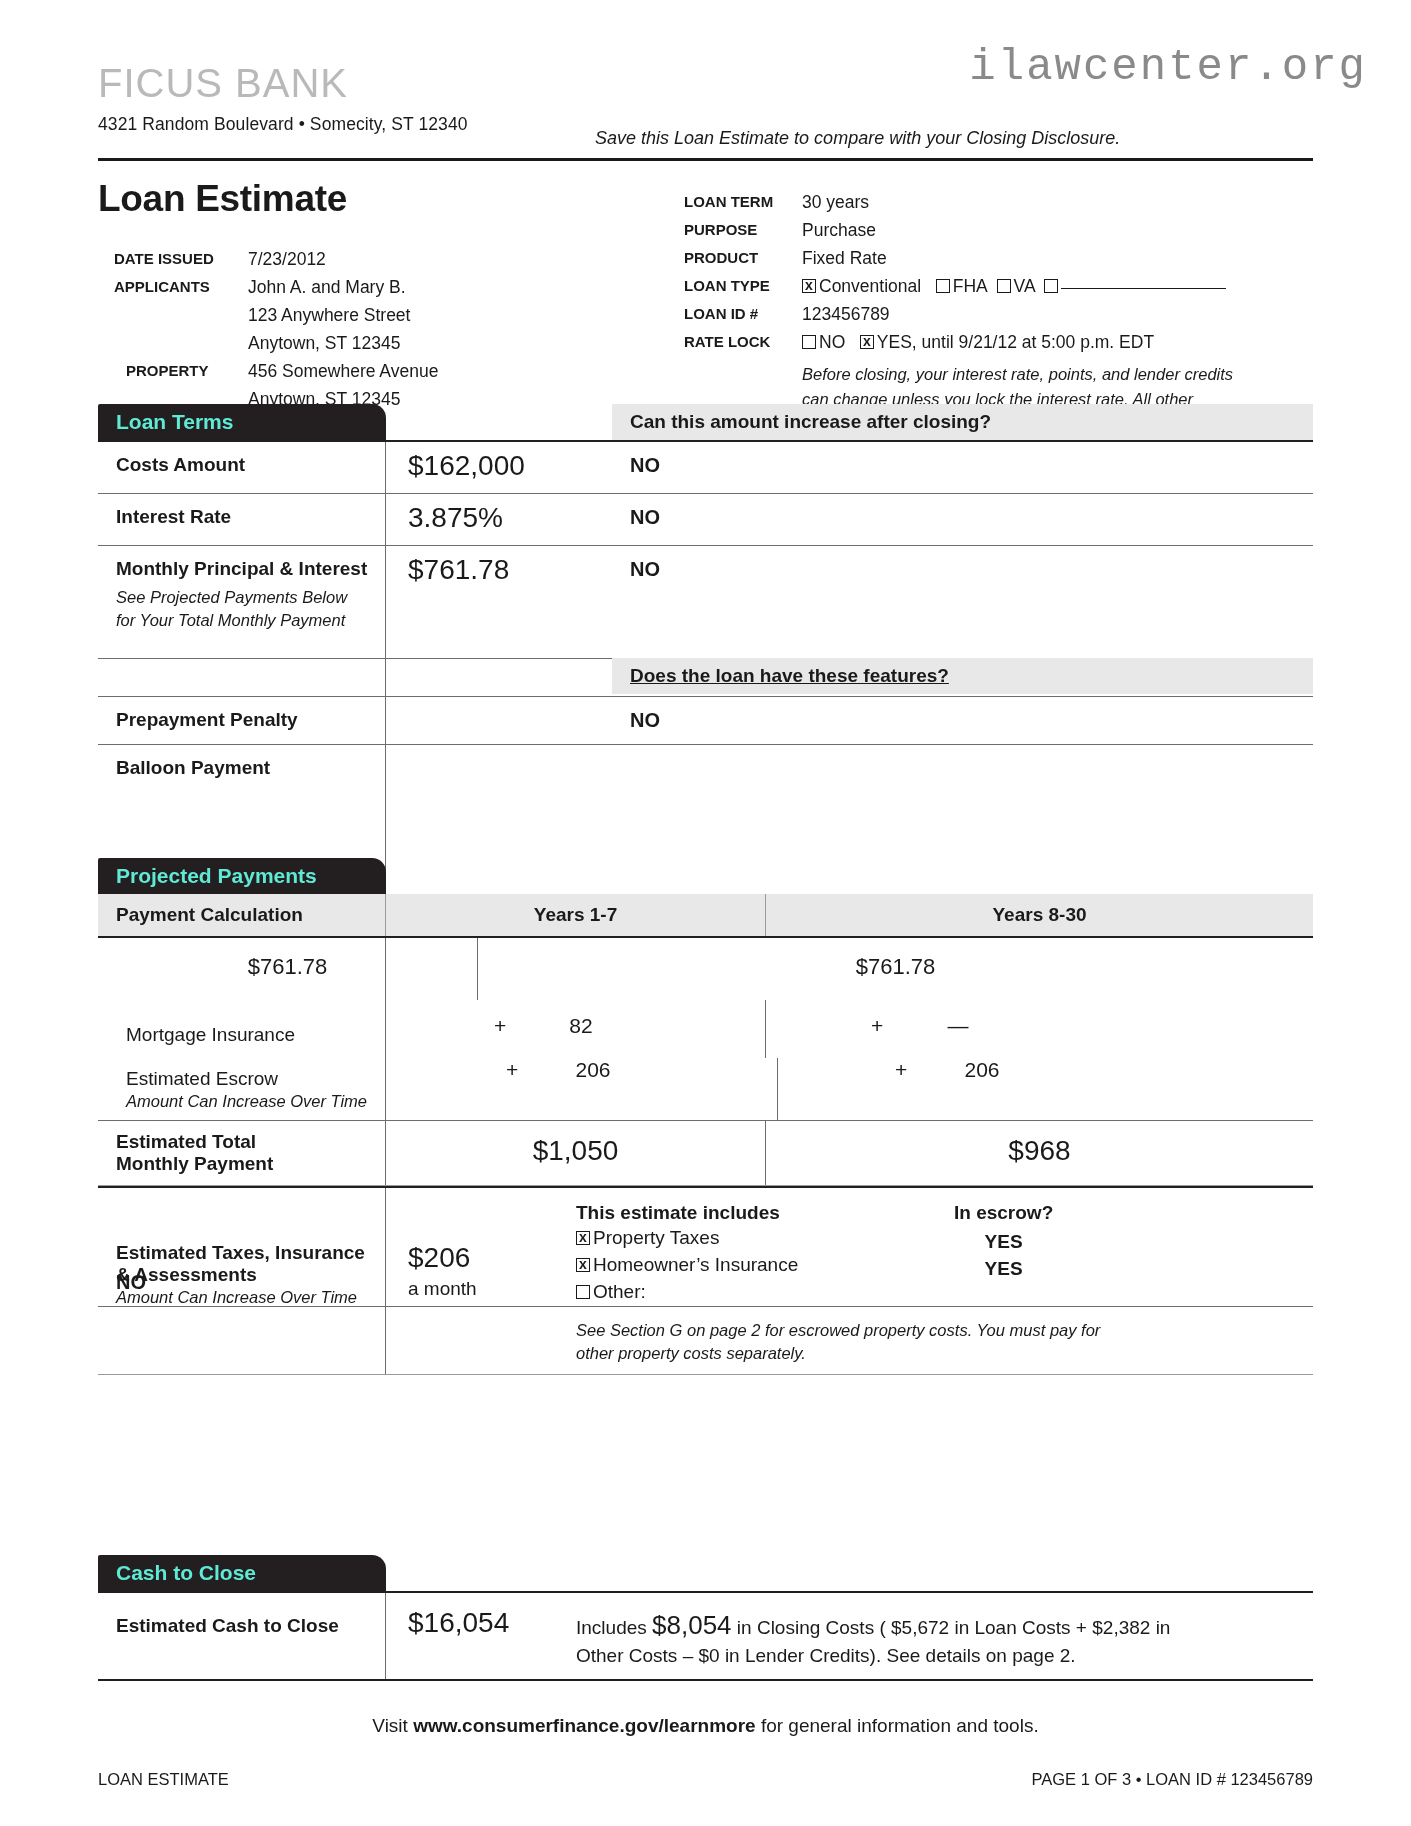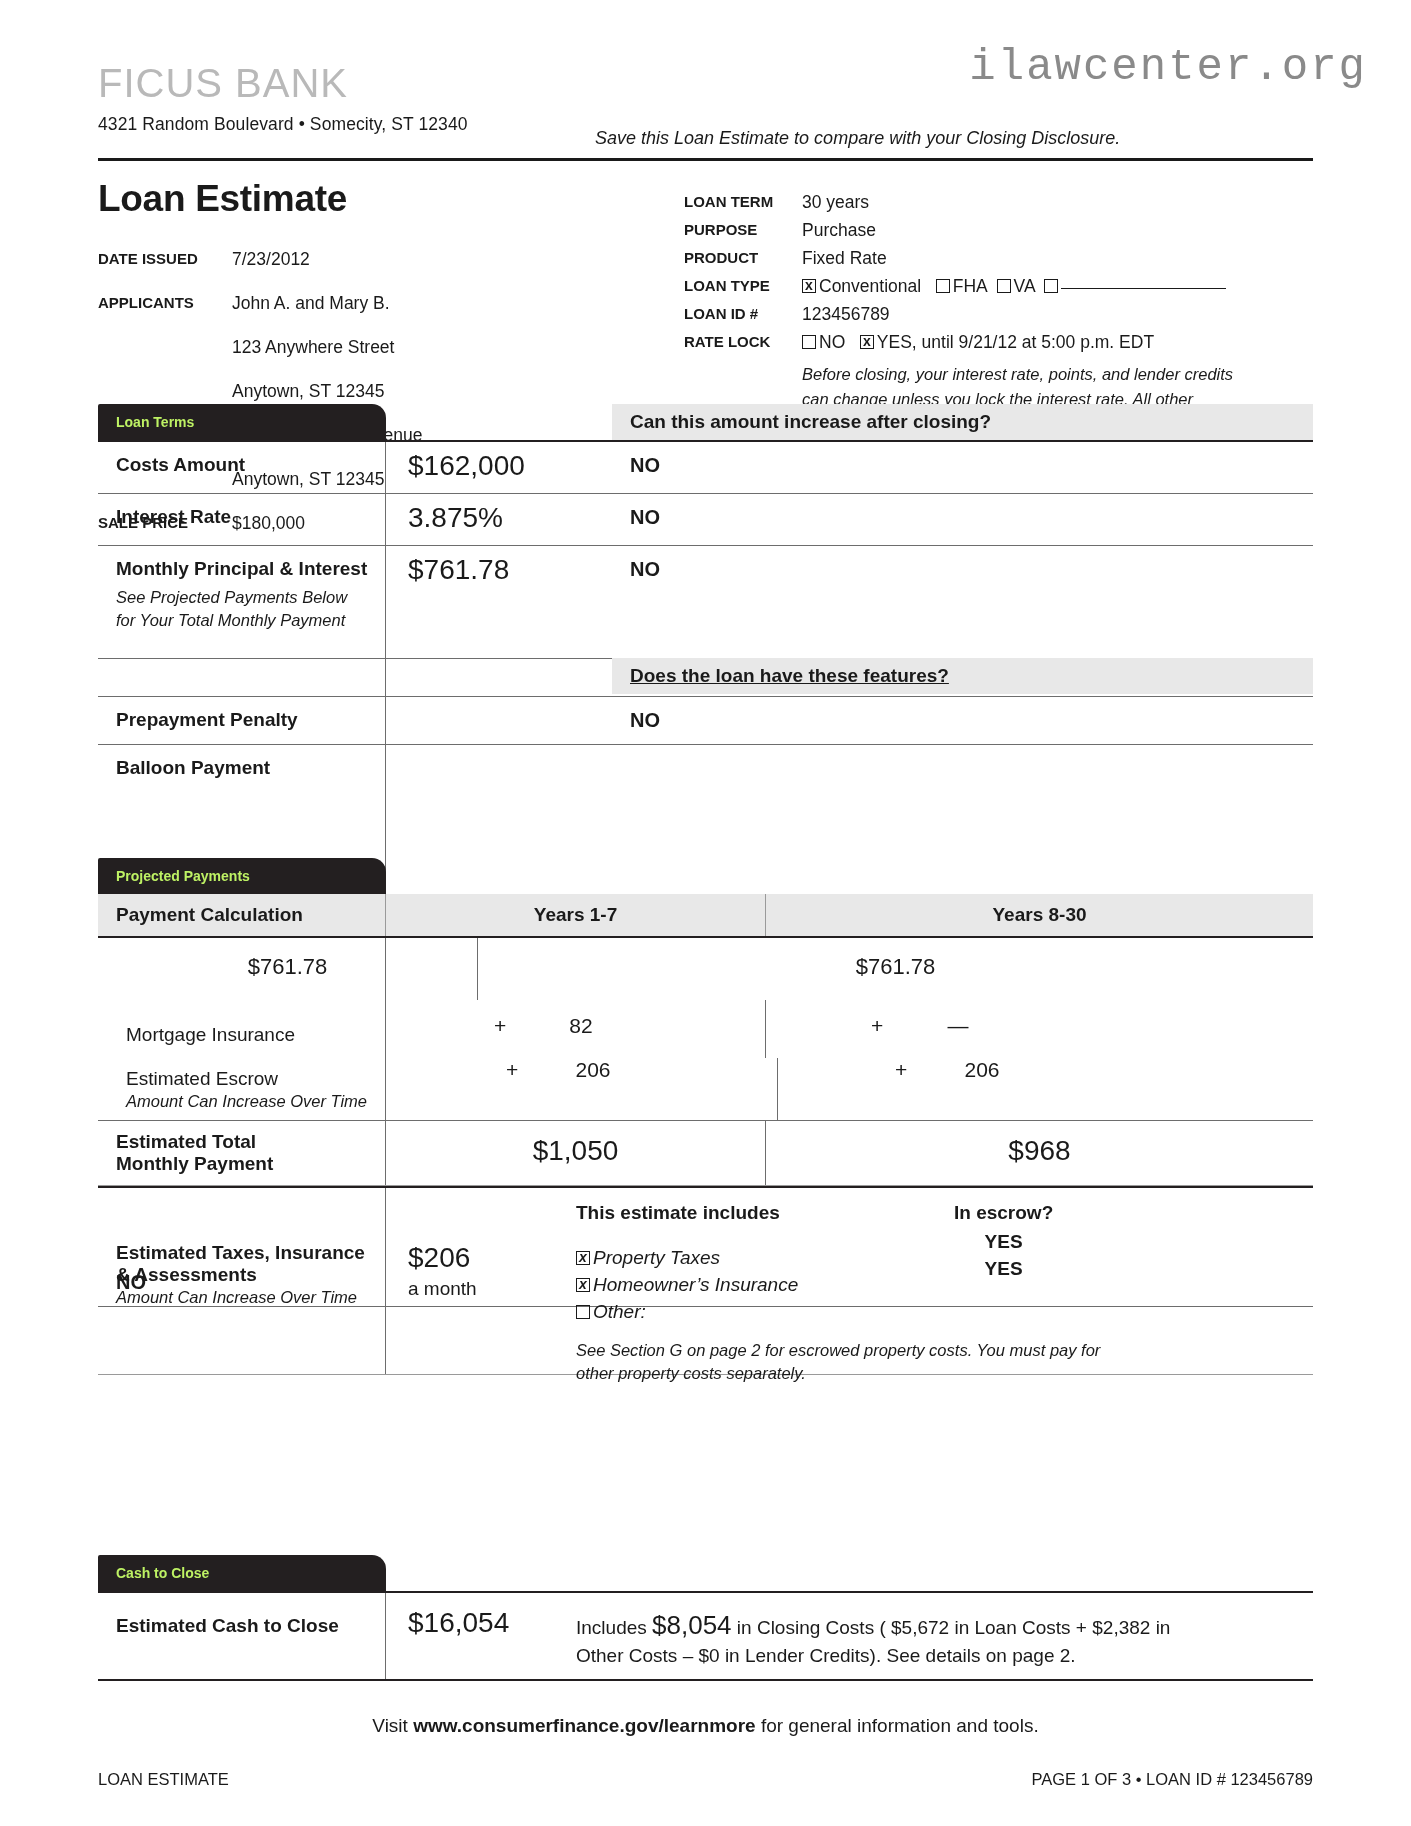--- a/index.html
+++ b/index.html
@@ -61,21 +61,21 @@
   
   .doc-title {
     position: absolute; left: 98px; top: 178px;
     font-size: 37px; font-weight: bold; letter-spacing: -.3px;
   }
 
   .infoL { position: absolute; left: 98px; top: 245px; width: 470px; }
   .infoR { position: absolute; left: 684px; top: 188px; width: 630px; }
   .infoL .k { width: 134px; flex: 0 0 134px; }
   .infoL .v { padding-left: 0; }
-  .infoL-grid { display: grid; grid-template-columns: 134px 1fr; row-gap: 16px; }
+  .infoL-grid { display: grid; grid-template-columns: 134px 1fr; row-gap: 0; margin-left: 16px; }
   .infoL-grid .k { font-weight: bold; font-size: 15px; line-height: 28px; }
   .infoL-grid .v { font-size: 17.5px; line-height: 28px; }
   .infoL-grid .k.center { text-align: left; padding-left: 12px; }
 
   .infoR-grid { display: grid; grid-template-columns: 118px 1fr; }
   .infoR-grid .k { font-weight: bold; font-size: 15px; line-height: 28px; white-space: nowrap; }
   .infoR-grid .v { font-size: 17.5px; line-height: 28px; }
 
   .cbox {
     display: inline-block;
@@ -99,23 +99,23 @@
   }
   .ratelock-note {
     font-size: 16.5px; font-style: italic; line-height: 24.5px;
     margin-top: 6px; max-width: 452px;
   }
   .ratelock-note b { font-weight: bold; font-style: italic; }
 
   
   .sec-pill {
     background: #231f20;
-    color: #bef264;
+    color: #5eead4;
     font-weight: bold;
-    font-size: 14px;
+    font-size: 21px;
     height: 36px;
     line-height: 36px;
     padding-left: 18px;
     border-top-right-radius: 14px;
     border-top-left-radius: 2px;
   }
 
   
   .tbl { position: absolute; width: 1215px; left: 98px; }
 
@@ -383,21 +383,21 @@
         <div class="lbl-bold">&amp; Assessments</div>
         <div class="sub-it">Amount Can Increase Over Time</div>
       </div>
       <div style="width:190px;flex:0 0 190px;padding-left:22px;padding-top:54px;">
         <div class="val-big">$206</div>
         <div style="font-size:19px;margin-top:4px;">a month</div>
       </div>
       <div style="flex:1 1 auto;padding-top:14px;position:relative;">
         <div style="position:absolute;left:0;top:14px;">
           <div class="lbl-bold">This estimate includes</div>
-          <div style="font-size:19px;line-height:27px;margin-top:20px;font-style:italic;">
+          <div style="font-size:19px;line-height:27px;margin-top:0;">
             <div><span class="cbox checked"></span><span>Property Taxes</span></div>
             <div><span class="cbox checked"></span><span>Homeowner’s Insurance</span></div>
             <div><span class="cbox"></span><span>Other:</span></div>
           </div>
           <div class="sub-it" style="margin-top:14px;max-width:552px;">See Section G on page 2 for escrowed property costs. You must pay for other property costs separately.</div>
         </div>
         <div style="position:absolute;left:378px;top:14px;text-align:center;">
           <div class="lbl-bold">In escrow?</div>
           <div style="font-size:19px;line-height:27px;margin-top:4px;font-weight:bold;">
             <div>YES</div>

